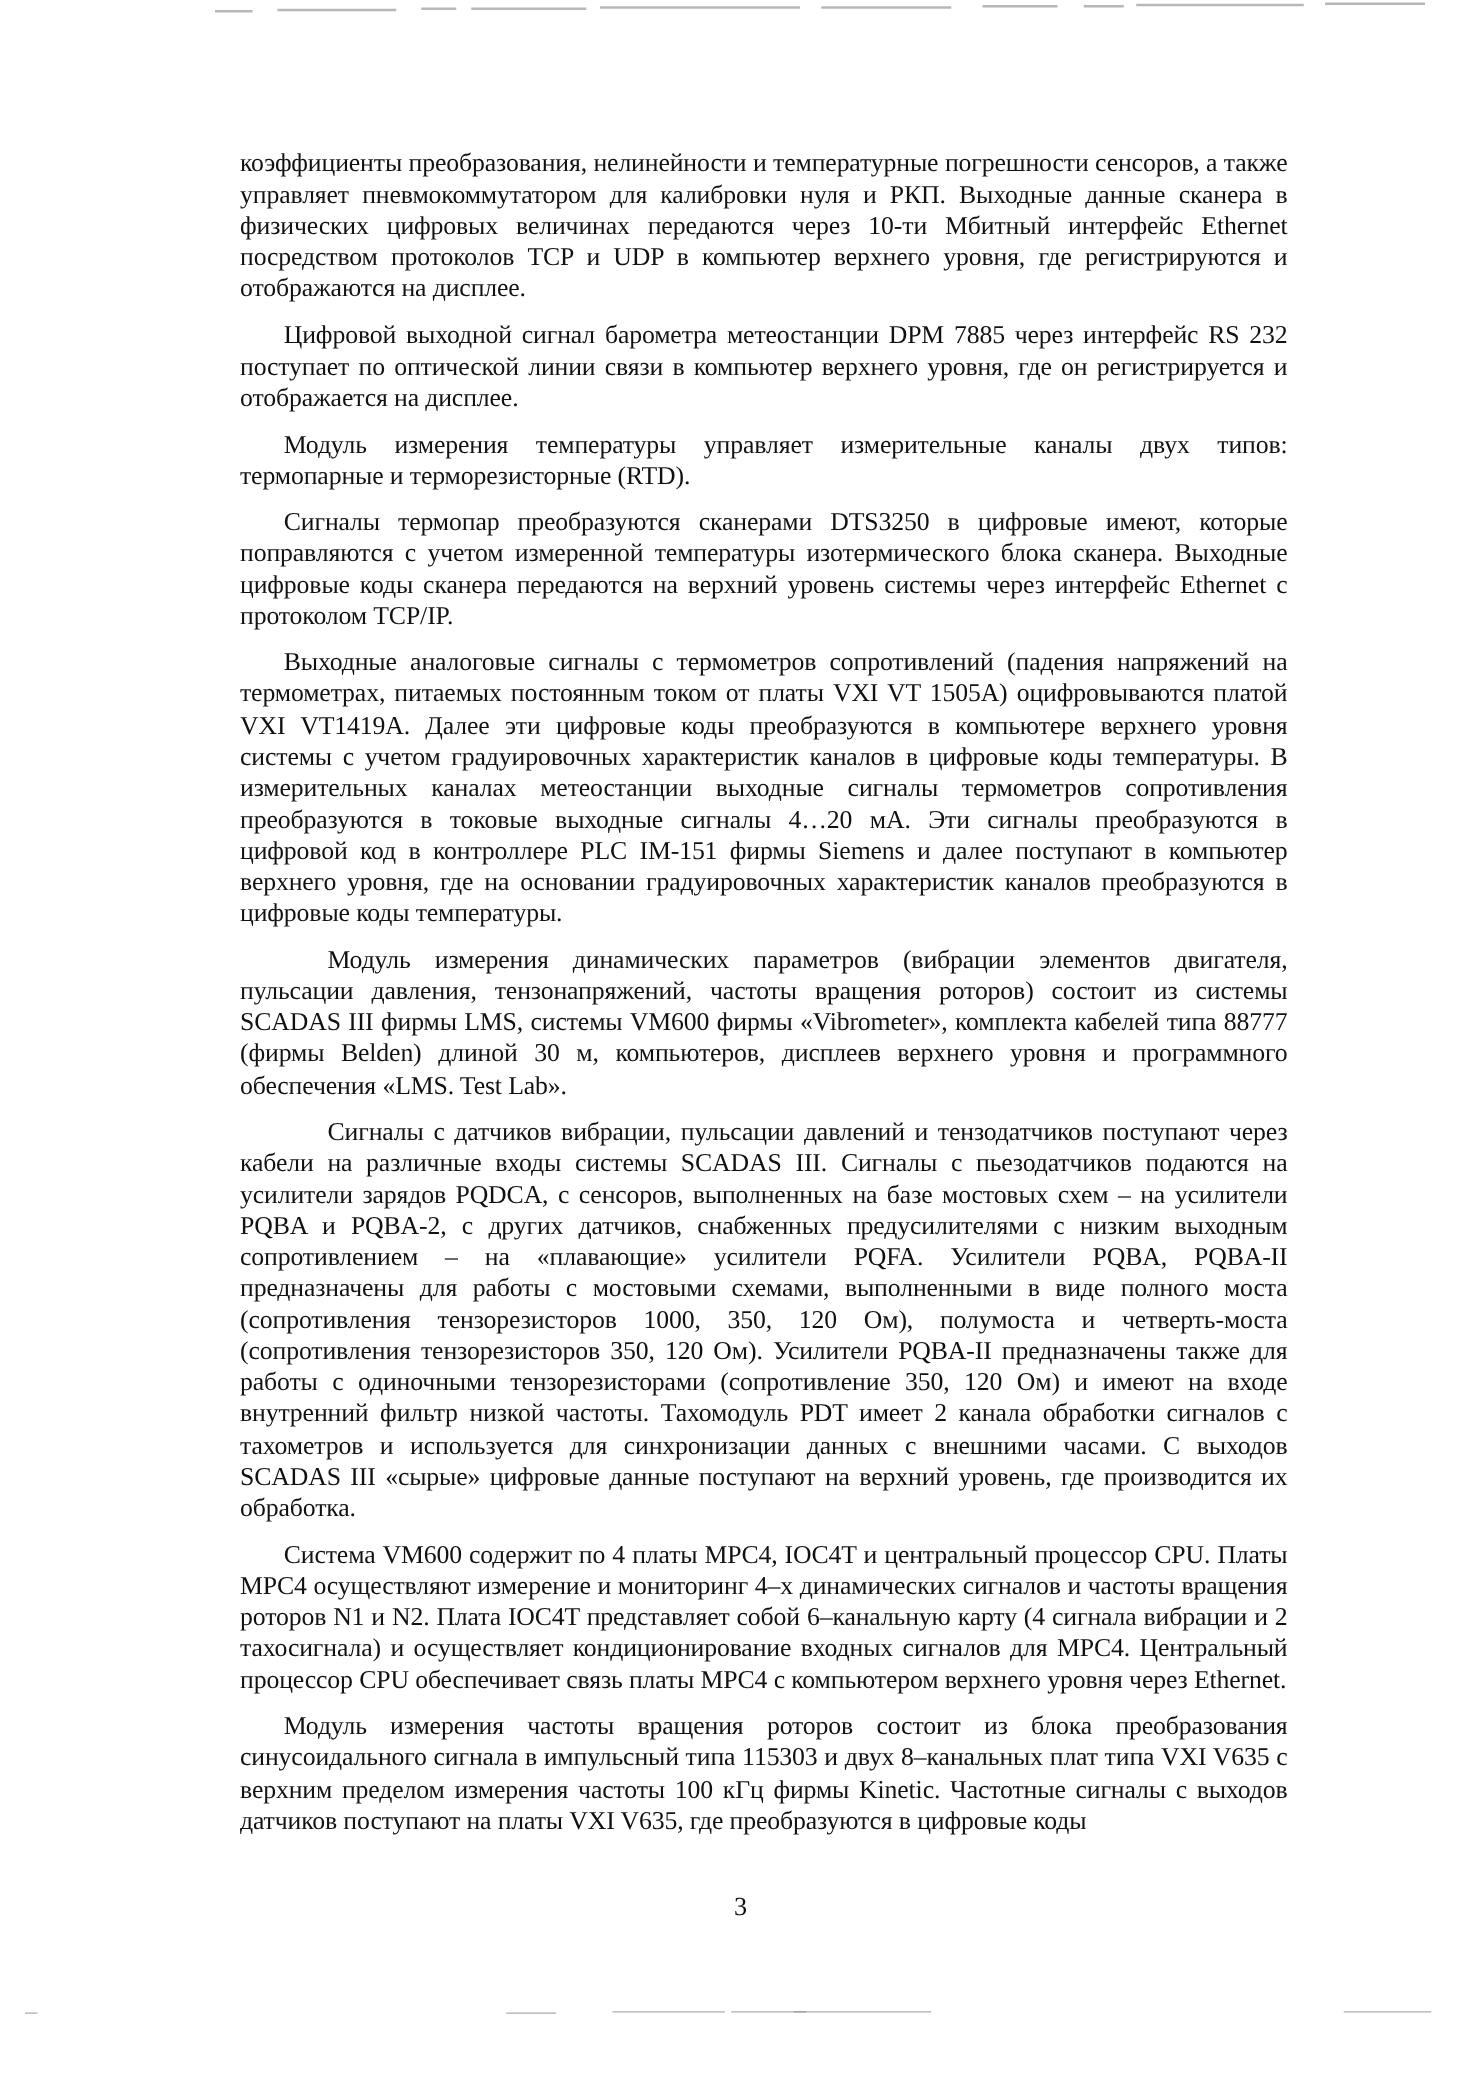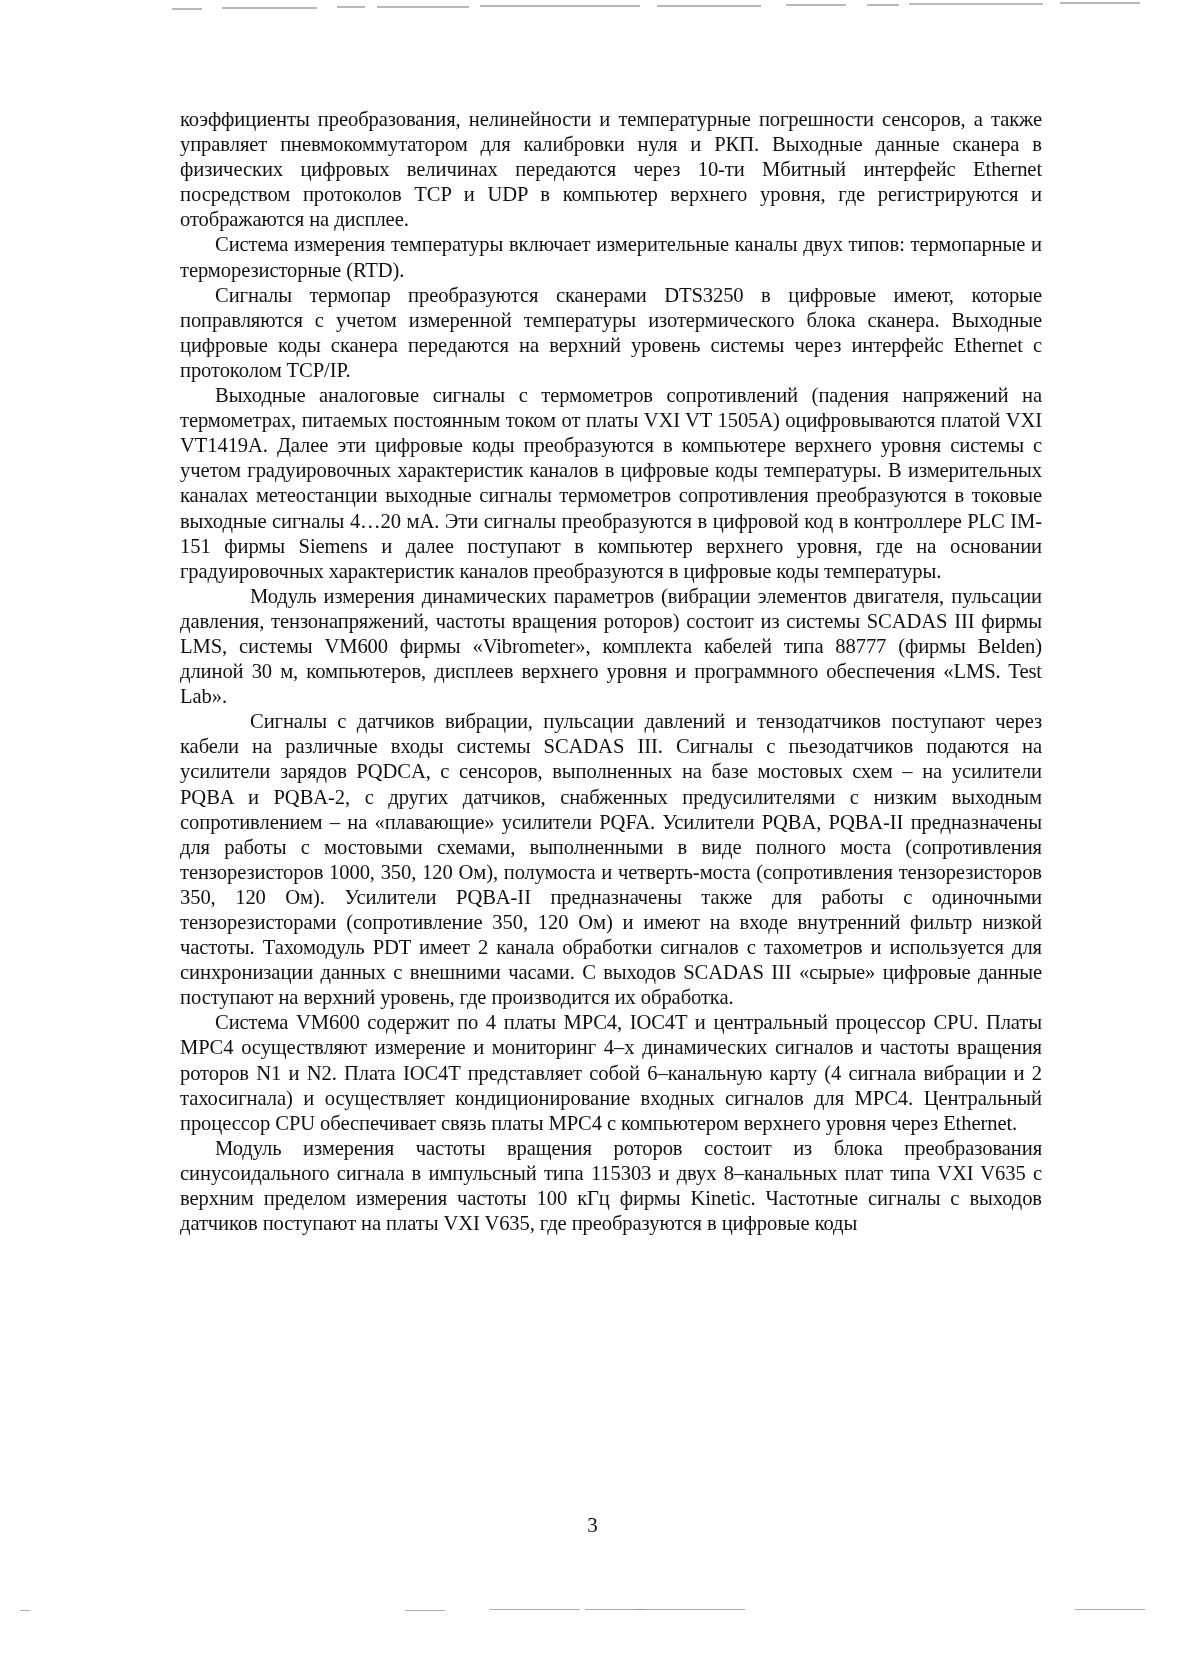--- a/index.html
+++ b/index.html
@@ -37,21 +37,21 @@
       background: #8a8a8a;
       opacity: 0.7;
     }
     .page-body {
       position: absolute;
       left: 180px;
       top: 107px;
       width: 862px;
     }
     .para {
-      margin: 0;
+      margin: 12px;
       font-size: 20.6px;
       line-height: 25.1px;
       text-align: justify;
       text-indent: 35px;
       letter-spacing: -0.1px;
       word-spacing: 0px;
     }
     .para.first {
       text-indent: 0;
     }
@@ -79,21 +79,22 @@
   <span style="left:480px; top:5px; width:160px;"></span>
   <span style="left:657px; top:5px; width:104px;"></span>
   <span style="left:786px; top:4px; width:60px;"></span>
   <span style="left:867px; top:4px; width:32px;"></span>
   <span style="left:909px; top:3px; width:134px;"></span>
   <span style="left:1060px; top:2px; width:80px;"></span>
 </div>
 
 <main class="page-body">
   <p class="para first">коэффициенты преобразования, нелинейности и температурные погрешности сенсоров, а также управляет пневмокоммутатором для калибровки нуля и РКП. Выходные данные сканера в физических цифровых величинах передаются через 10-ти Мбитный интерфейс Ethernet посредством протоколов TCP и UDP в компьютер верхнего уровня, где регистрируются и отображаются на дисплее.</p>
-  <p class="para">Система измерения температуры включает измерительные каналы двух типов: термопарные и терморезисторные (RTD).</p>
+  <p class="para">Цифровой выходной сигнал барометра метеостанции DPM 7885 через интерфейс RS 232 поступает по оптической линии связи в компьютер верхнего уровня, где он регистрируется и отображается на дисплее.</p>
+  <p class="para">Модуль измерения температуры управляет измерительные каналы двух типов: термопарные и терморезисторные (RTD).</p>
   <p class="para">Сигналы термопар преобразуются сканерами DTS3250 в цифровые имеют, которые поправляются с учетом измеренной температуры изотермического блока сканера. Выходные цифровые коды сканера передаются на верхний уровень системы через интерфейс Ethernet с протоколом TCP/IP.</p>
   <p class="para">Выходные аналоговые сигналы с термометров сопротивлений (падения напряжений на термометрах, питаемых постоянным током от платы VXI VT 1505A) оцифровываются платой VXI VT1419A. Далее эти цифровые коды преобразуются в компьютере верхнего уровня системы с учетом градуировочных характеристик каналов в цифровые коды температуры. В измерительных каналах метеостанции выходные сигналы термометров сопротивления преобразуются в токовые выходные сигналы 4…20 мА. Эти сигналы преобразуются  в цифровой код в контроллере PLC IM-151 фирмы Siemens и далее поступают в компьютер верхнего уровня, где на основании градуировочных характеристик каналов преобразуются в цифровые коды температуры.</p>
   <p class="para wide-indent">Модуль измерения динамических параметров (вибрации элементов двигателя, пульсации давления, тензонапряжений, частоты вращения роторов) состоит из системы SCADAS III фирмы LMS, системы VM600 фирмы «Vibrometer», комплекта кабелей типа 88777 (фирмы Belden) длиной 30 м, компьютеров, дисплеев верхнего уровня и программного обеспечения  «LMS. Test Lab».</p>
   <p class="para wide-indent">Сигналы с датчиков вибрации, пульсации давлений и тензодатчиков поступают через кабели на различные входы системы SCADAS III. Сигналы с пьезодатчиков подаются на усилители зарядов PQDCA, с сенсоров, выполненных на базе мостовых схем – на усилители PQBA и PQBA-2, с других датчиков, снабженных предусилителями с низким выходным сопротивлением – на «плавающие» усилители PQFA. Усилители PQBA, PQBA-II  предназначены для работы с мостовыми схемами, выполненными в виде полного моста (сопротивления тензорезисторов 1000, 350, 120 Ом), полумоста и четверть-моста (сопротивления тензорезисторов 350, 120 Ом). Усилители PQBA-II предназначены также для работы с одиночными тензорезисторами (сопротивление 350, 120 Ом) и имеют на входе внутренний фильтр низкой частоты. Тахомодуль PDT имеет 2 канала обработки сигналов с тахометров и используется для синхронизации данных с внешними часами. С выходов SCADAS III «сырые» цифровые данные поступают на верхний уровень, где производится их обработка.</p>
   <p class="para">Система VM600 содержит по 4 платы MPC4, IOC4T и центральный процессор CPU. Платы MPC4 осуществляют измерение и мониторинг 4–х динамических сигналов и частоты вращения роторов N1 и N2. Плата IOC4T представляет собой 6–канальную карту (4 сигнала вибрации и 2 тахосигнала) и осуществляет кондиционирование входных сигналов для MPC4. Центральный процессор CPU обеспечивает связь платы MPC4 с компьютером верхнего уровня через Ethernet.</p>
   <p class="para">Модуль измерения частоты вращения роторов состоит из блока преобразования синусоидального сигнала в импульсный типа 115303 и двух 8–канальных плат типа VXI V635 с верхним пределом измерения частоты 100 кГц фирмы Kinetic. Частотные сигналы с выходов датчиков поступают на платы VXI V635, где преобразуются в цифровые коды</p>
 </main>
 
 <div class="page-number">3</div>
 

